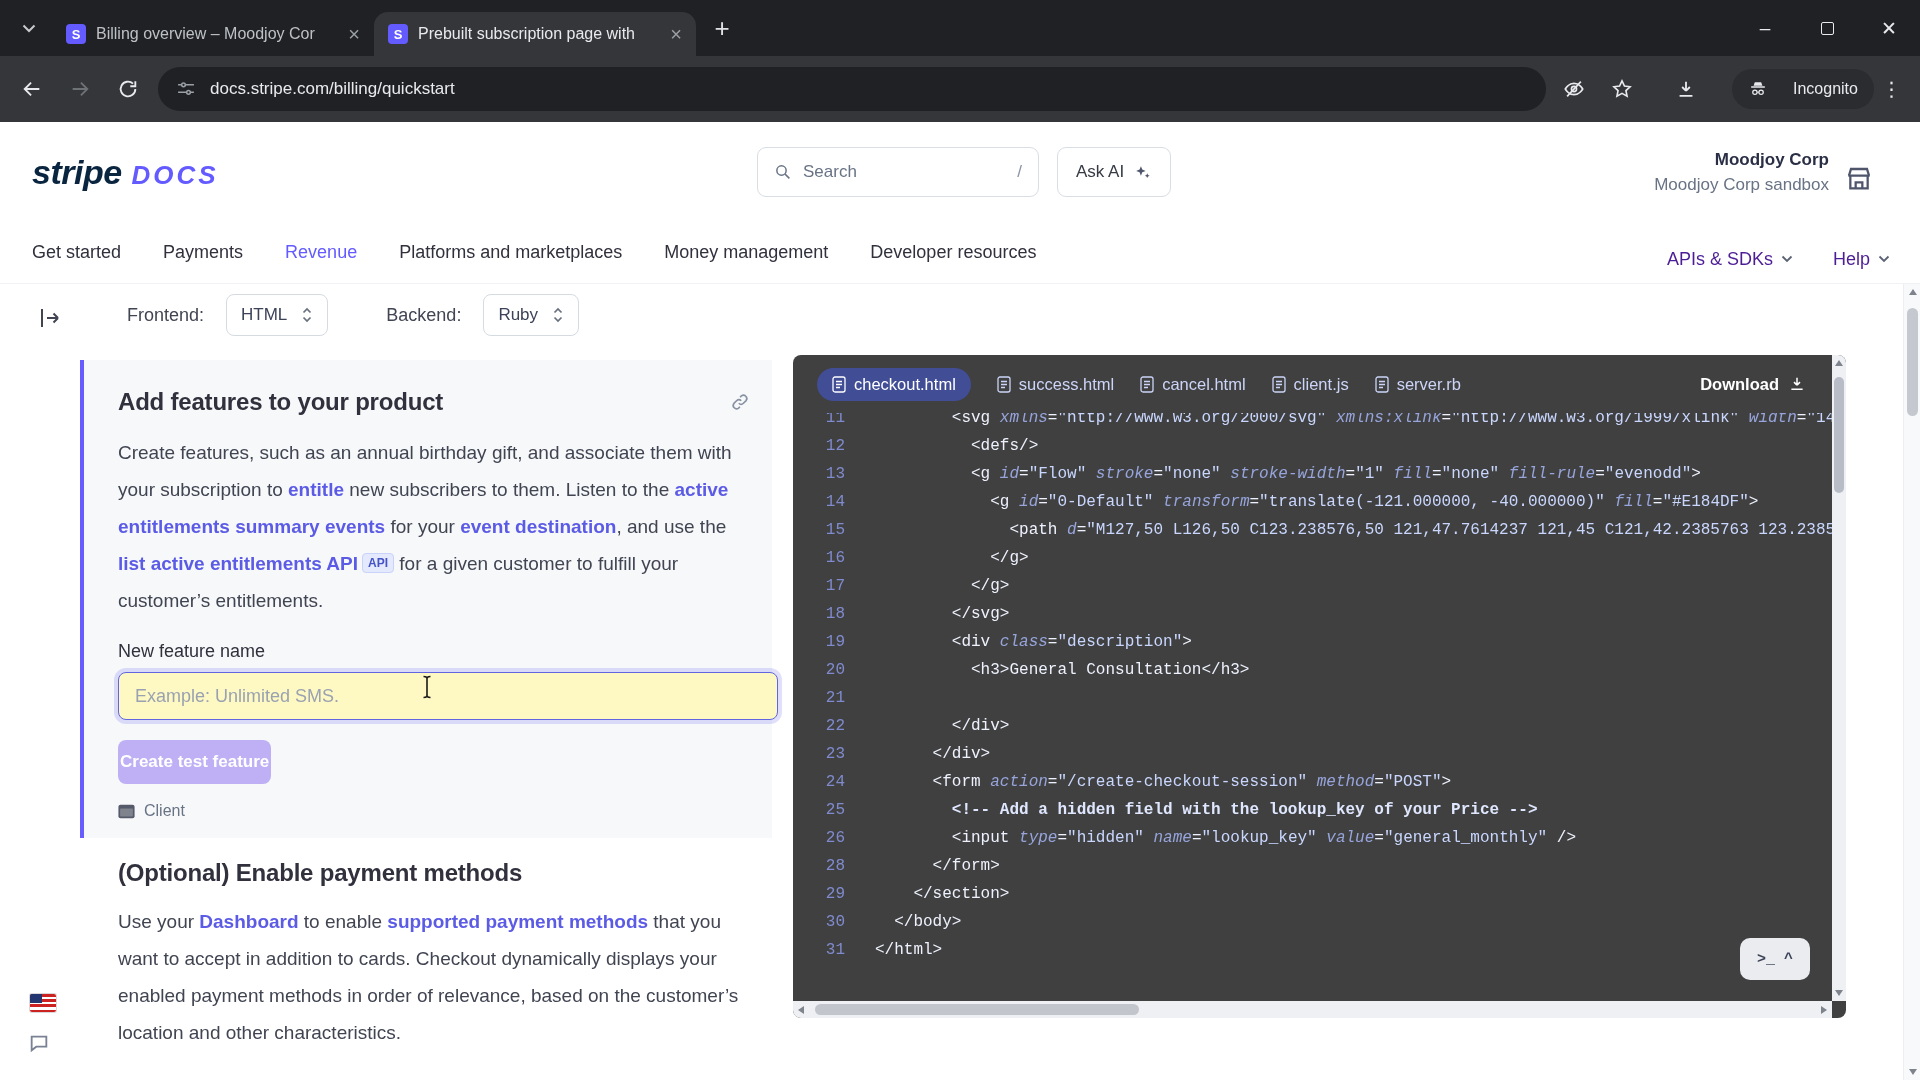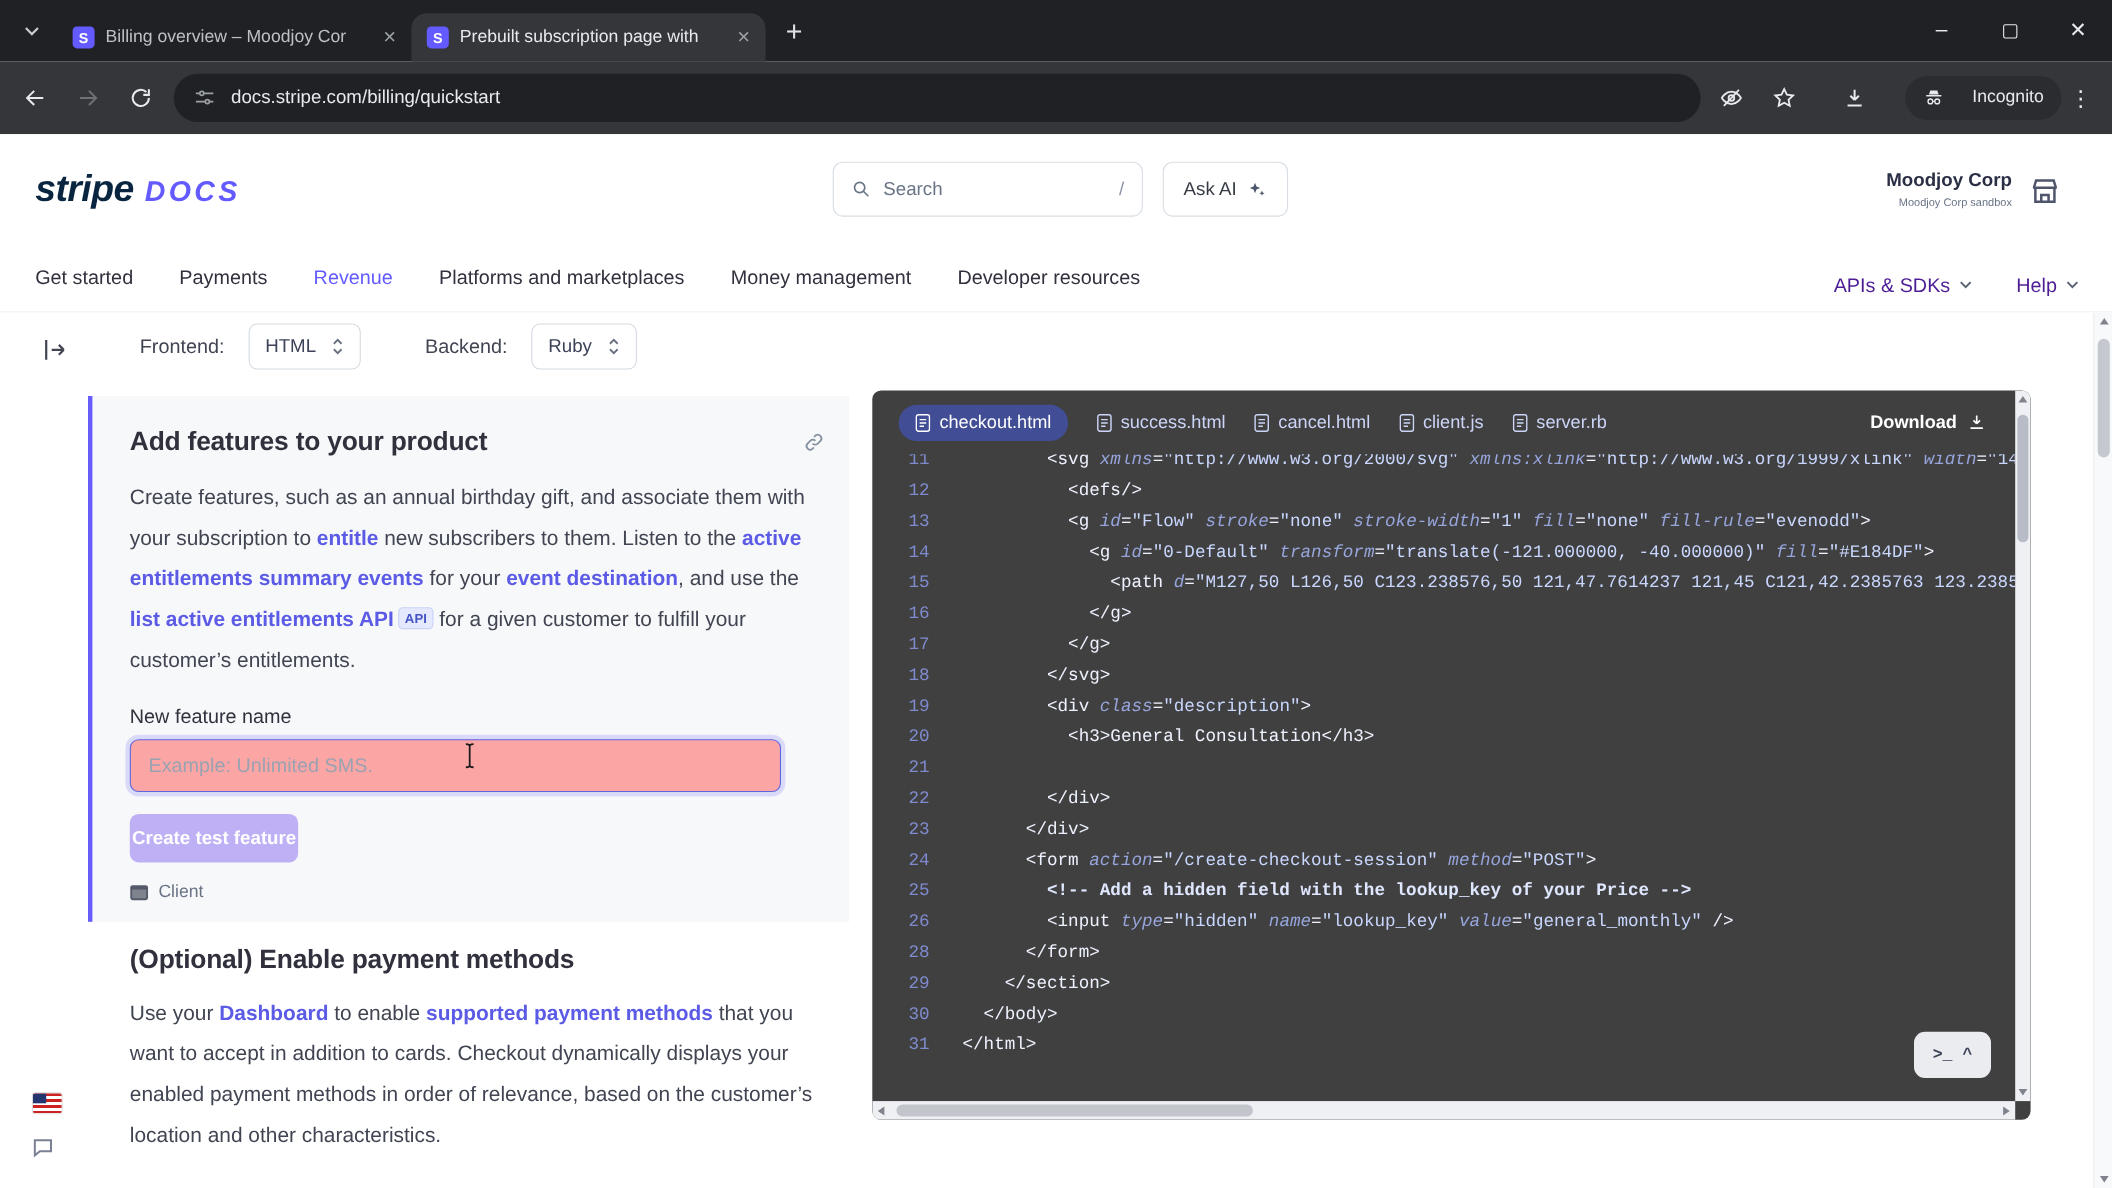--- a/index.html
+++ b/index.html
@@ -34,21 +34,21 @@
   .logo-stripe { font-size:34px; font-weight:700; color:#0a2540; letter-spacing:-0.5px; }
   .logo-docs { font-size:26px; font-weight:700; color:#635bff; letter-spacing:3px; }
   .search-group { position:absolute; left:757px; top:25px; display:flex; gap:18px; }
   .search-pill { width:282px; height:50px; border:1px solid #d8dee4; border-radius:9px; display:flex; align-items:center; padding:0 16px; gap:11px; color:#687385; font-size:17px; background:#fff; }
   .search-text { flex:1; }
   .search-slash { color:#8a94a6; font-size:17px; }
   .askai-pill { height:50px; border:1px solid #d8dee4; border-radius:9px; display:flex; align-items:center; gap:9px; padding:0 18px; font-size:17px; color:#353a44; font-weight:500; background:#fff; }
   .account { margin-left:auto; display:flex; align-items:flex-end; gap:14px; }
   .account-text { text-align:right; }
   .account-name { font-size:17px; font-weight:700; color:#2a2f45; }
-  .account-sub { font-size:10px; color:#687385; margin-top:5px; }
+  .account-sub { font-size:17px; color:#687385; margin-top:5px; }
 
   .docs-nav { position:absolute; top:100px; left:0; right:0; height:62px; display:flex; align-items:center; padding:0 30px 0 32px; border-bottom:1px solid #f0f2f5; }
   .nav-left { display:flex; gap:42px; align-items:center; }
   .nav-item { font-size:18px; color:#30313d; white-space:nowrap; display:flex; align-items:center; gap:8px; }
   .nav-item.active { color:#635bff; font-weight:500; }
   .nav-right { margin-left:auto; display:flex; gap:40px; align-items:center; }
   .nav-right .nav-item { font-weight:400; color:#4c1d95;margin-top:13px; }
   .chev { color:#5a6372; }
 
   .content { position:absolute; top:162px; left:0; right:0; bottom:0; overflow:hidden; }
@@ -58,21 +58,21 @@
   .select-pill { display:flex; align-items:center; gap:14px; border:1px solid #d5dbe1; border-radius:8px; padding:10px 14px; font-size:17px; font-weight:500; color:#3c4257; background:#fff; }
   .env-gap { width:14px; }
 
   .feature-card { position:absolute; left:80px; top:76px; width:692px; background:#f7f8fa; border-left:4px solid #675dff; padding:28px 10px 18px 34px; }
   .card-title-row { display:flex; justify-content:space-between; align-items:center; padding-right:12px; }
   .h2 { font-size:24px; font-weight:700; color:#30313d; letter-spacing:-0.2px; }
   .body-para { margin-top:18px; font-size:19px; line-height:37px; color:#414552; max-width:625px; }
   .text-link { color:#5b5be6; font-weight:600; text-decoration:none; }
   .api-badge { display:inline-block; background:#e4e9fd; border:1px solid #c9d2f8; color:#4553c6; font-size:12px; font-weight:700; line-height:1; padding:3px 5px; border-radius:4px; vertical-align:3px; margin-left:4px; }
   .input-label { margin-top:22px; font-size:18px; font-weight:500; color:#30313d; }
-  .feature-input { margin-top:10px; width:592px; height:48px; border-radius:8px; border:1px solid #6166e0; box-shadow:0 0 0 4px rgba(99,102,241,.20); padding:0 16px; font-size:18px; color:#30313d; background:#fca5a5; outline:none; font-family:"Liberation Sans",sans-serif; display:block; }
+  .feature-input { margin-top:10px; width:660px; height:48px; border-radius:8px; border:1px solid #6166e0; box-shadow:0 0 0 4px rgba(99,102,241,.20); padding:0 16px; font-size:18px; color:#30313d; background:#fef9c3; outline:none; font-family:"Liberation Sans",sans-serif; display:block; }
   .feature-input::placeholder { color:#9aa2b1; }
   .purple-btn { margin-top:20px; display:inline-block; background:#bfb0f6; color:#fff; font-size:17px; font-weight:600; padding:12px 2px; border-radius:8px; border:none; font-family:"Liberation Sans",sans-serif; }
   .client-row { margin-top:18px; display:flex; align-items:center; gap:9px; color:#687385; font-size:16px; }
 
   .section2 { position:absolute; left:118px; top:575px; width:660px; }
   .section2 .body-para { max-width:645px; margin-top:16px; }
 
   
   .code-panel { position:absolute; left:793px; top:71px; width:1053px; height:663px; background:#404040; border-radius:8px; overflow:hidden; }
   .files-row { height:58px; display:flex; align-items:center; padding:0 40px 0 24px; gap:26px; }

